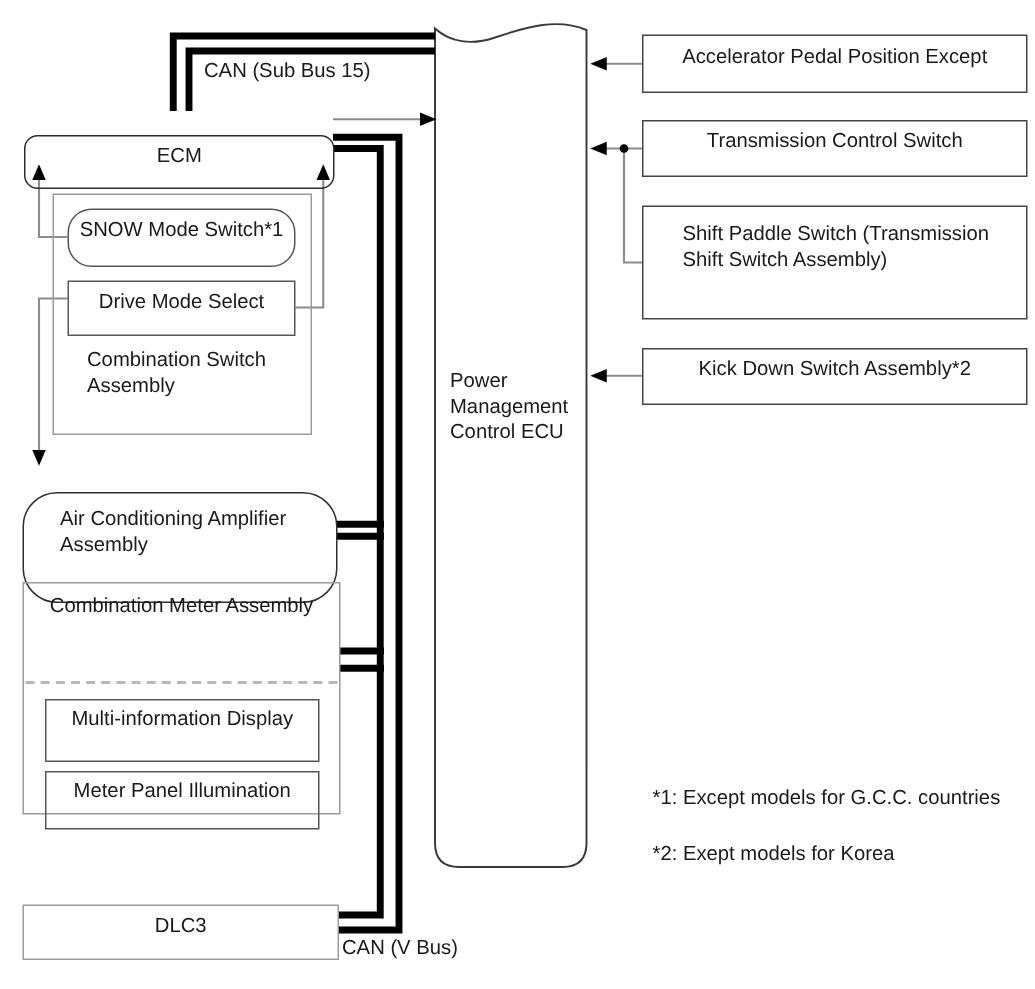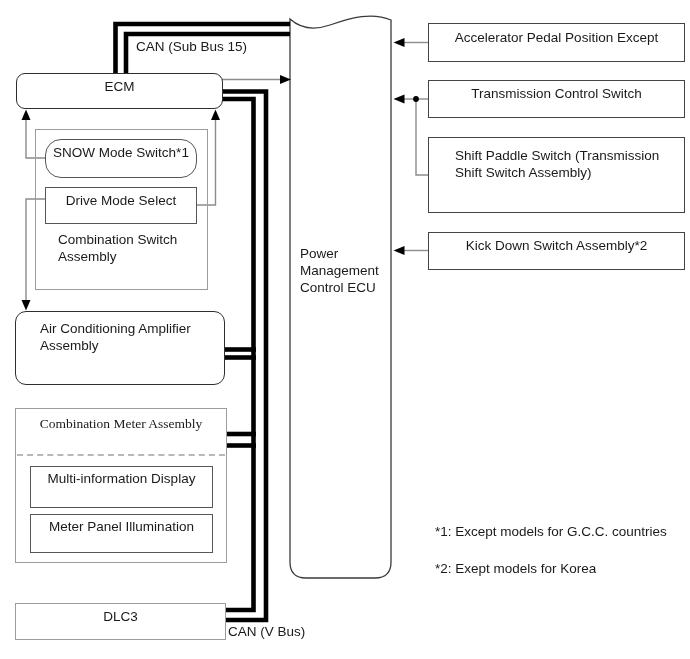--- a/index.html
+++ b/index.html
@@ -4,21 +4,21 @@
 <style>
   html,body{margin:0;padding:0;background:#fff;}
   body{width:690px;height:659px;position:relative;overflow:hidden;
        font-family:"Liberation Sans", sans-serif;color:#1a1a1a;}
   #diagram{position:absolute;left:0;top:0;width:690px;height:659px;}
   svg.wires{position:absolute;left:0;top:0;z-index:1;}
   .box{position:absolute;z-index:2;box-sizing:border-box;background:transparent;
        font-size:13.5px;line-height:16px;}
   .bordered{border:1.4px solid #444;}
   .graybordered{border:1.2px solid #9c9c9c;}
-  .rounded{border-radius:9px;border:1.5px solid #2e2e2e;}
+  .rounded{border-radius:9px;border:1.5px solid #2e2e2e;margin-top:17px;}
   .tc{text-align:center;}
   .toppad{padding-top:5px;}
   .freelabel{position:absolute;z-index:3;font-size:13.5px;line-height:18px;white-space:nowrap;}
   .innerlabel{position:absolute;z-index:3;font-size:13.5px;line-height:17px;}
   .dashline{position:absolute;z-index:3;border-top:2px dashed #b8b8b8;height:0;}
 </style>
 </head>
 <body>
 
 <div id="diagram">
@@ -83,25 +83,25 @@
   </div>
 
   <div class="box bordered tc toppad" style="left:45px;top:139px;width:152px;height:39px;border-color:#565656;border-radius:16px;">
     <span>SNOW Mode Switch*1</span>
   </div>
 
   <div class="box bordered tc toppad" style="left:45px;top:187px;width:152px;height:37px;border-color:#565656;">
     <span>Drive Mode Select</span>
   </div>
 
-  <div class="box rounded" style="left:15px;top:311px;width:210px;height:74px;border-radius:11px;">
+  <div class="box rounded" style="left:15px;top:311px;width:210px;height:74px;border-radius:23px;">
     <div class="innerlabel" style="left:24px;top:8px;width:162px;">Air Conditioning Amplifier Assembly</div>
   </div>
 
-  <div class="box graybordered tc" style="left:15px;top:408px;width:212px;height:155px;padding-top:7px;font-family:Liberation Serif, serif;">
+  <div class="box graybordered tc" style="left:15px;top:388px;width:212px;height:155px;padding-top:7px;">
     <span>Combination Meter Assembly</span>
   </div>
   <div class="dashline" style="left:17px;top:454px;width:208px;"></div>
 
   <div class="box bordered tc" style="left:30px;top:466px;width:183px;height:42px;border-color:#565656;padding-top:4px;">
     <span>Multi-information Display</span>
   </div>
 
   <div class="box bordered tc" style="left:30px;top:514px;width:183px;height:39px;border-color:#565656;padding-top:4px;">
     <span>Meter Panel Illumination</span>

